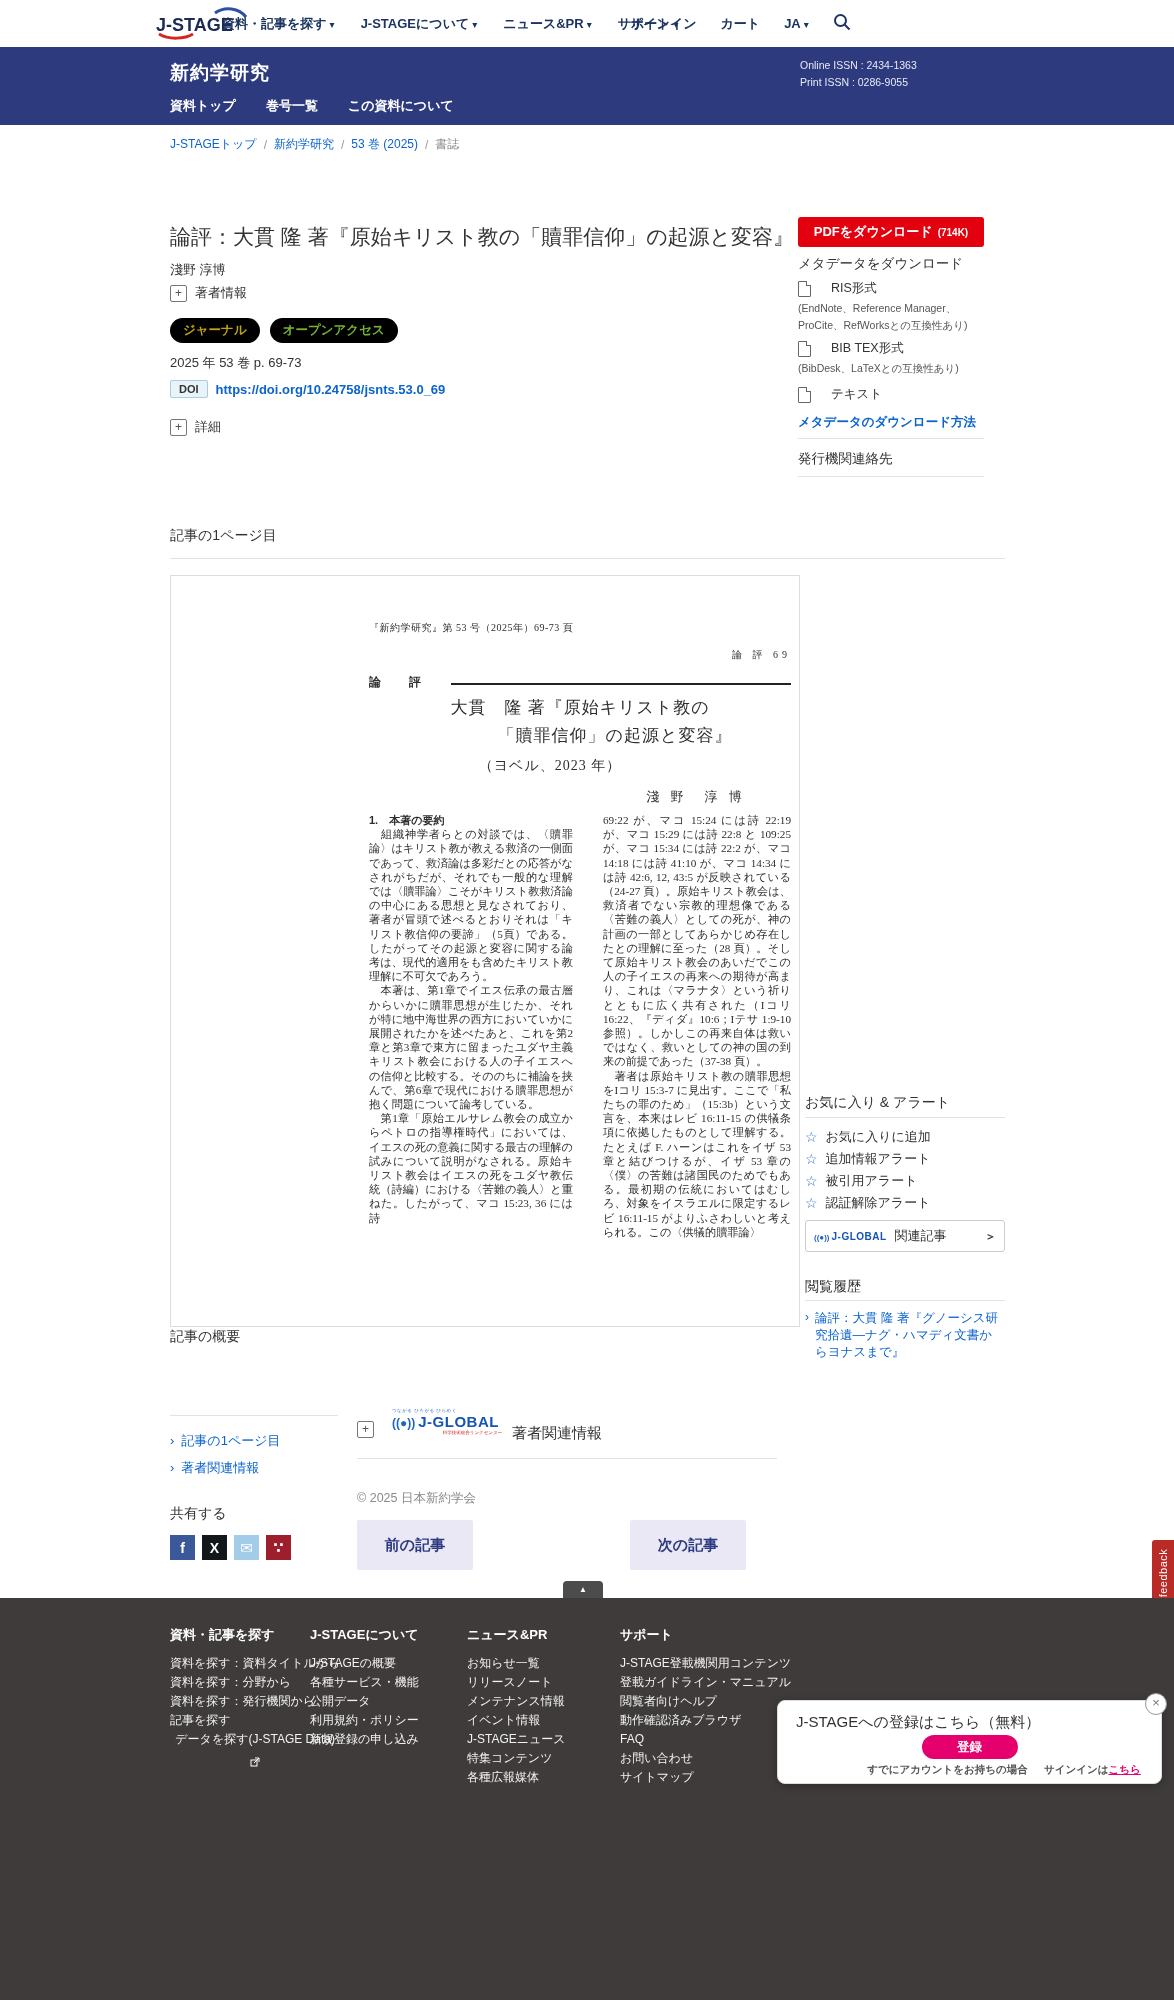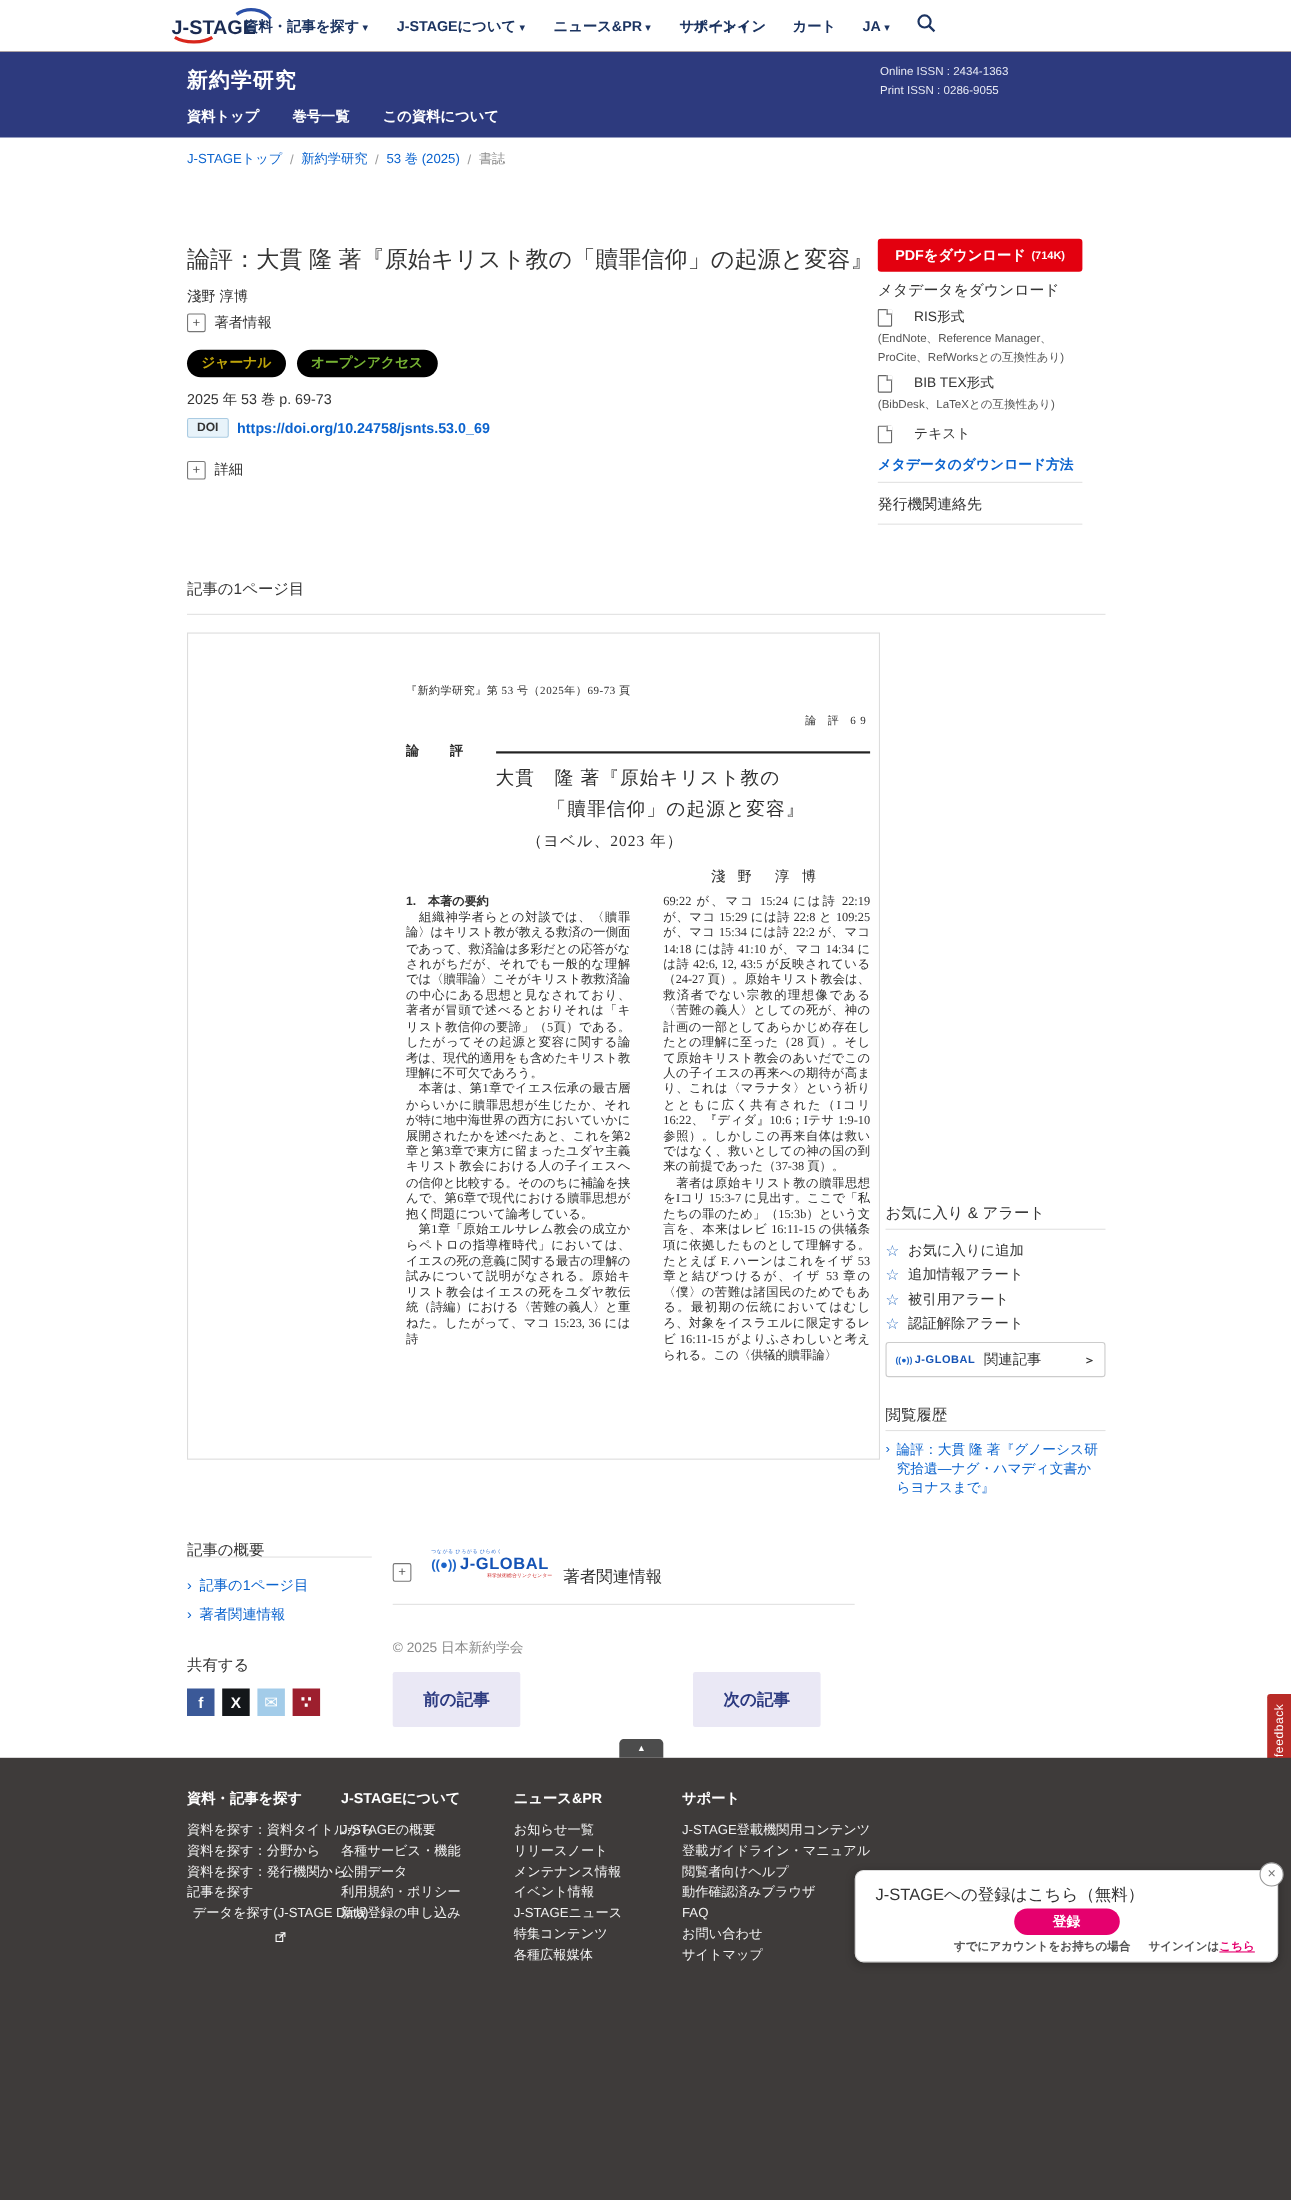--- a/index.html
+++ b/index.html
@@ -248,21 +248,21 @@
     <span style="font-size:13px;color:#333;">関連記事</span>
     <span style="margin-left:auto;color:#333;font-size:11px;font-weight:700;">＞</span>
   </div>
   <div class="abs sec-h" style="left:805px;top:1278px;">閲覧履歴</div>
   <div class="abs hair" style="left:805px;top:1300px;width:200px;"></div>
   <div class="abs" style="left:805px;top:1310px;display:flex;gap:6px;">
     <span class="lnk" style="font-size:12px;">›</span>
     <span class="lnk histlink">論評：大貫 隆 著『グノーシス研究拾遺―ナグ・ハマディ文書からヨナスまで』</span>
   </div>
 
-  <div class="abs sec-h" style="left:170px;top:1401px;">記事の概要</div>
+  <div class="abs sec-h" style="left:170px;top:1328px;">記事の概要</div>
   <div class="abs hair" style="left:170px;top:1415px;width:168px;"></div>
   <div class="abs blink" style="left:170px;top:1432px;">
     <span class="lnk">›</span>
     <span class="lnk">記事の1ページ目</span>
   </div>
   <div class="abs blink" style="left:170px;top:1459px;">
     <span class="lnk">›</span>
     <span class="lnk">著者関連情報</span>
   </div>
   <div class="abs sec-h" style="left:170px;top:1505px;">共有する</div>

